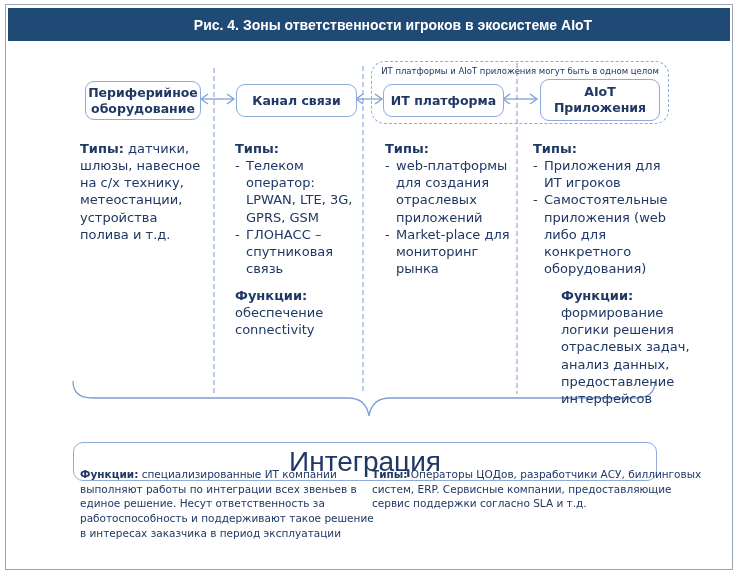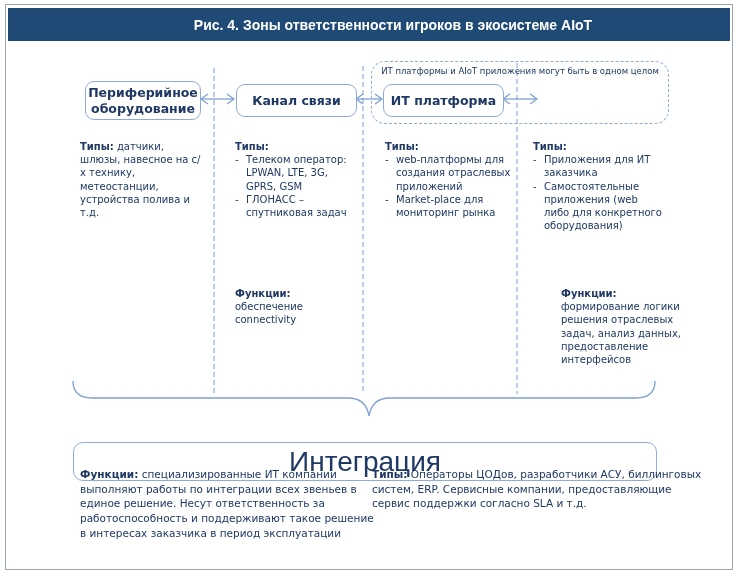--- a/index.html
+++ b/index.html
@@ -11,21 +11,21 @@
        display:flex;align-items:center;justify-content:center;}
   .title-bar span{color:#fff;font-family:"Liberation Sans",sans-serif;font-weight:bold;font-size:14px;margin-left:48px;}
   .svg-layer{position:absolute;left:0;top:0;width:738px;height:577px;}
   .node{position:absolute;border:1.4px solid #8FAADC;border-radius:9px;background:#fff;
        display:flex;align-items:center;justify-content:center;text-align:center;
        font-weight:bold;font-size:12.5px;line-height:1.25;}
   .group-note{position:absolute;left:371px;top:61px;width:296px;height:61px;
        border:1.3px dashed #8FAADC;border-radius:14px;}
   .group-note-text{position:absolute;left:0;top:4px;width:100%;text-align:center;
        font-size:8.5px;white-space:nowrap;color:#1F3864;}
-  .col{position:absolute;font-size:10px;line-height:1.32;}
+  .col{position:absolute;font-size:13px;line-height:1.32;}
   .col b{font-weight:bold;}
   .li{display:flex;margin-top:0px;}
   .li .mk{width:11px;flex:0 0 11px;}
   .wavy{text-decoration-style:wavy;text-decoration-color:#E03A3A;
        text-decoration-thickness:1px;text-underline-offset:2px;}
   .integration{position:absolute;left:73px;top:442px;width:582px;height:37px;
        border:1.4px solid #8FAADC;border-radius:10px;background:#fff;
        display:flex;align-items:center;justify-content:center;
        font-family:"Liberation Sans",sans-serif;font-size:28px;color:#1F3864;}
   .bottom-text{position:absolute;font-size:10.5px;line-height:1.4;}
@@ -70,34 +70,37 @@
 
   <div class="node" style="left:236px;top:84px;width:119px;height:31px;">
     <span>Канал связи</span>
   </div>
   <div class="node" style="left:85px;top:81px;width:114px;height:37px;">
     <span>Периферийное оборудование</span>
   </div>
   <div class="node" style="left:383px;top:84px;width:119px;height:31px;">
     <span>ИТ платформа</span>
   </div>
+  <div class="node" style="left:540px;top:79px;width:118px;height:40px;">
+    <span>AIoT Приложения</span>
+  </div>
 
   <div class="col" style="left:80px;top:140px;width:124px;">
     <b>Типы:</b><span> датчики, шлюзы, навесное на с/х технику, метеостанции, устройства полива и т.д.</span>
   </div>
 
   <div class="col" style="left:235px;top:140px;width:124px;">
     <b>Типы:</b>
     <div class="li">
         <span class="mk">-</span>
         <span>Телеком оператор: LPWAN, LTE, 3G, GPRS, GSM</span>
       </div>
     <div class="li">
         <span class="mk">-</span>
-        <span>ГЛОНАСС – спутниковая задач</span>
+        <span>ГЛОНАСС – спутниковая связь</span>
       </div>
   </div>
   <div class="col" style="left:235px;top:287px;width:124px;">
     <b>Функции:</b><span> обеспечение connectivity</span>
   </div>
 
   <div class="col" style="left:385px;top:140px;width:126px;">
     <b>Типы:</b>
     <div class="li">
         <span class="mk">-</span>
@@ -106,21 +109,21 @@
     <div class="li">
         <span class="mk">-</span>
         <span>Market-place для мониторинг рынка</span>
       </div>
   </div>
 
   <div class="col" style="left:533px;top:140px;width:130px;">
     <b>Типы:</b>
     <div class="li">
         <span class="mk">-</span>
-        <span>Приложения для ИТ заказчика</span>
+        <span>Приложения для ИТ игроков</span>
       </div>
     <div class="li">
         <span class="mk">-</span>
         <span>Самостоятельные приложения (web либо для конкретного оборудования)</span>
       </div>
   </div>
   <div class="col" style="left:561px;top:287px;width:130px;">
     <b>Функции:</b><span> формирование логики решения отраслевых задач, анализ данных, предоставление интерфейсов</span>
   </div>
 

